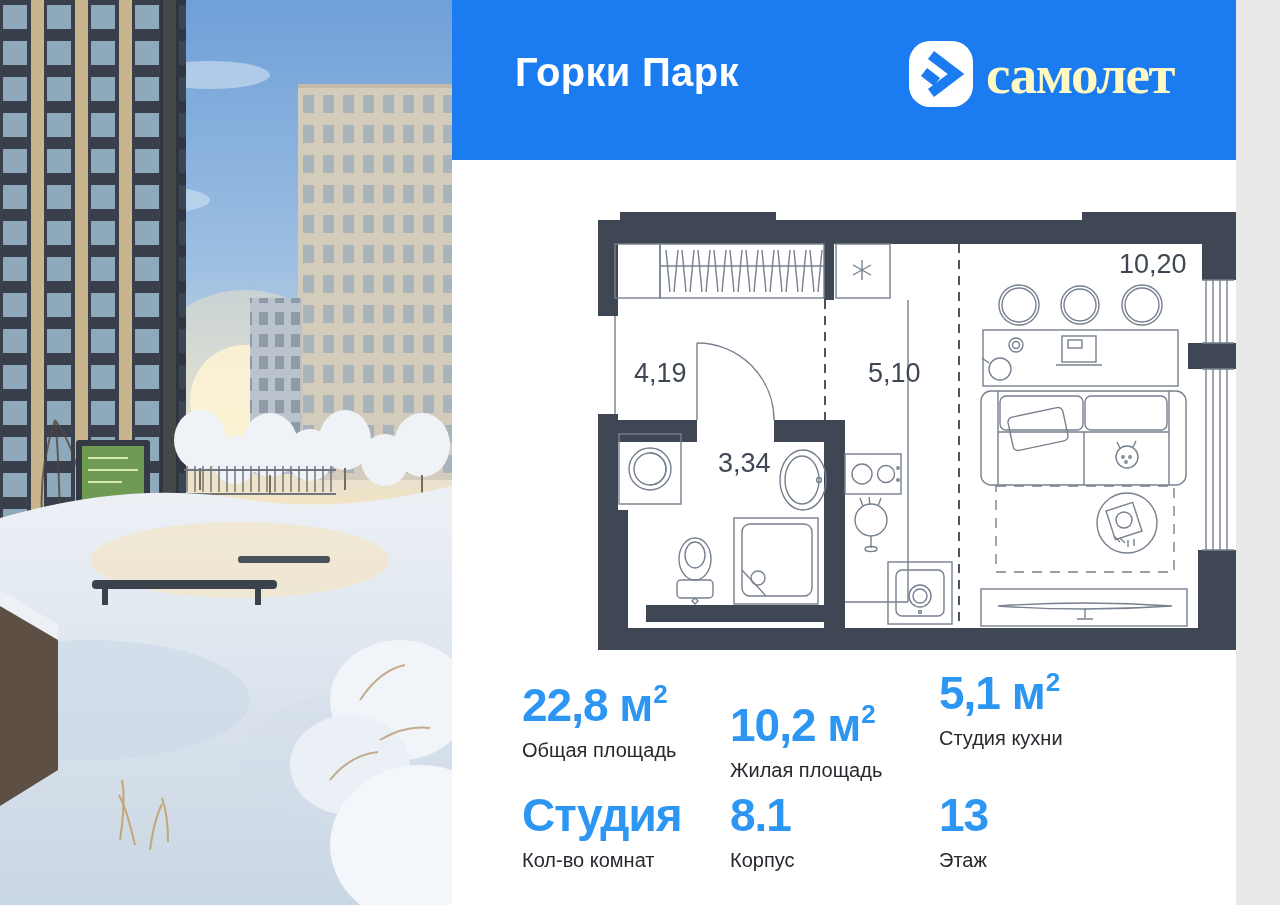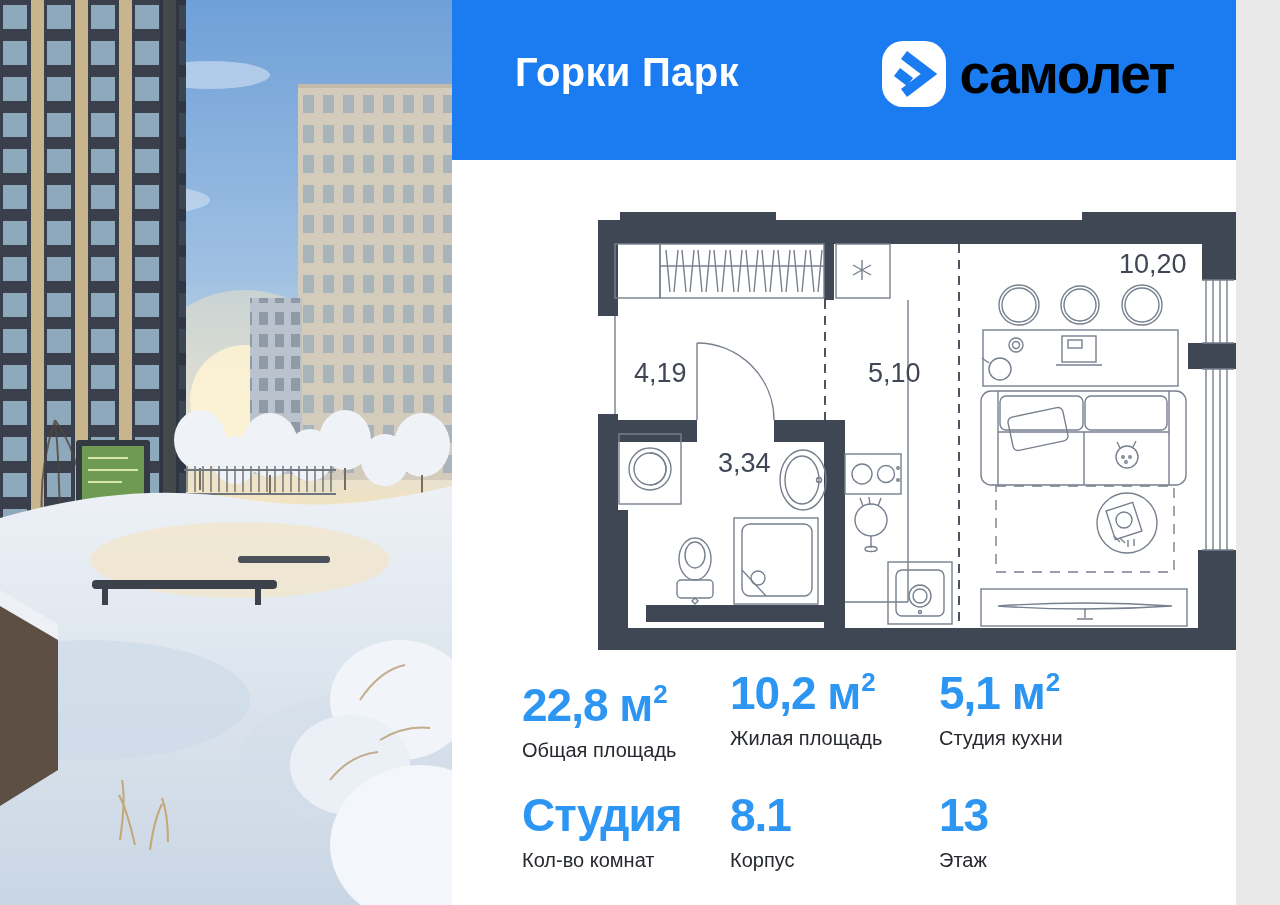--- a/index.html
+++ b/index.html
@@ -9,31 +9,31 @@
   .photo{flex:0 0 452px;width:452px;height:905px;position:relative;overflow:hidden;}
   .photo svg{display:block;}
   
   .panel{position:relative;flex:1;height:905px;background:#ffffff;}
   .header{position:absolute;left:0;top:0;right:0;height:160px;background:#1B7CF2;}
   .project-title{position:absolute;left:63px;top:50px;font-size:40px;font-weight:700;
                  color:#ffffff;letter-spacing:.3px;white-space:nowrap;}
   .logo{position:absolute;right:62px;top:40px;height:68px;display:flex;align-items:center;gap:13px;}
   .logo-badge{width:64px;height:66px;background:#ffffff;border-radius:21px;
               display:flex;align-items:center;justify-content:center;}
-  .logo-word{font-size:55px;font-weight:700;color:#000000;letter-spacing:-1.5px;line-height:1;}
+  .logo-word{font-size:55px;font-weight:700;color:#fef9c3;letter-spacing:-1.5px;line-height:1;font-family:Liberation Serif, serif;}
   
   .plan{position:absolute;left:146px;top:210px;width:640px;height:440px;}
   .plan text{font-family:"Liberation Sans",sans-serif;font-size:27px;font-weight:500;fill:#3F4755;}
   
   .stat{position:absolute;width:205px;}
   .stat-value{font-size:46px;font-weight:700;color:#2D96F3;letter-spacing:-1px;
               line-height:1.08;white-space:nowrap;}
   .stat-value .sq{font-size:26px;font-weight:700;vertical-align:18px;margin-left:1px;}
   .stat-label{margin-top:8px;font-size:20px;color:#26292E;white-space:nowrap;}
-  .s11{left:70px;top:680px;} .s12{left:278px;top:668px;} .s13{left:487px;top:668px;}
+  .s11{left:70px;top:680px;} .s12{left:278px;top:700px;} .s13{left:487px;top:668px;}
   .s21{left:70px;top:790px;} .s22{left:278px;top:790px;} .s23{left:487px;top:790px;}
 </style>
 </head>
 <body>
 
 <div class="card">
 
   <div class="photo">
     <svg width="452" height="905" viewBox="0 0 452 905">
       <defs>

